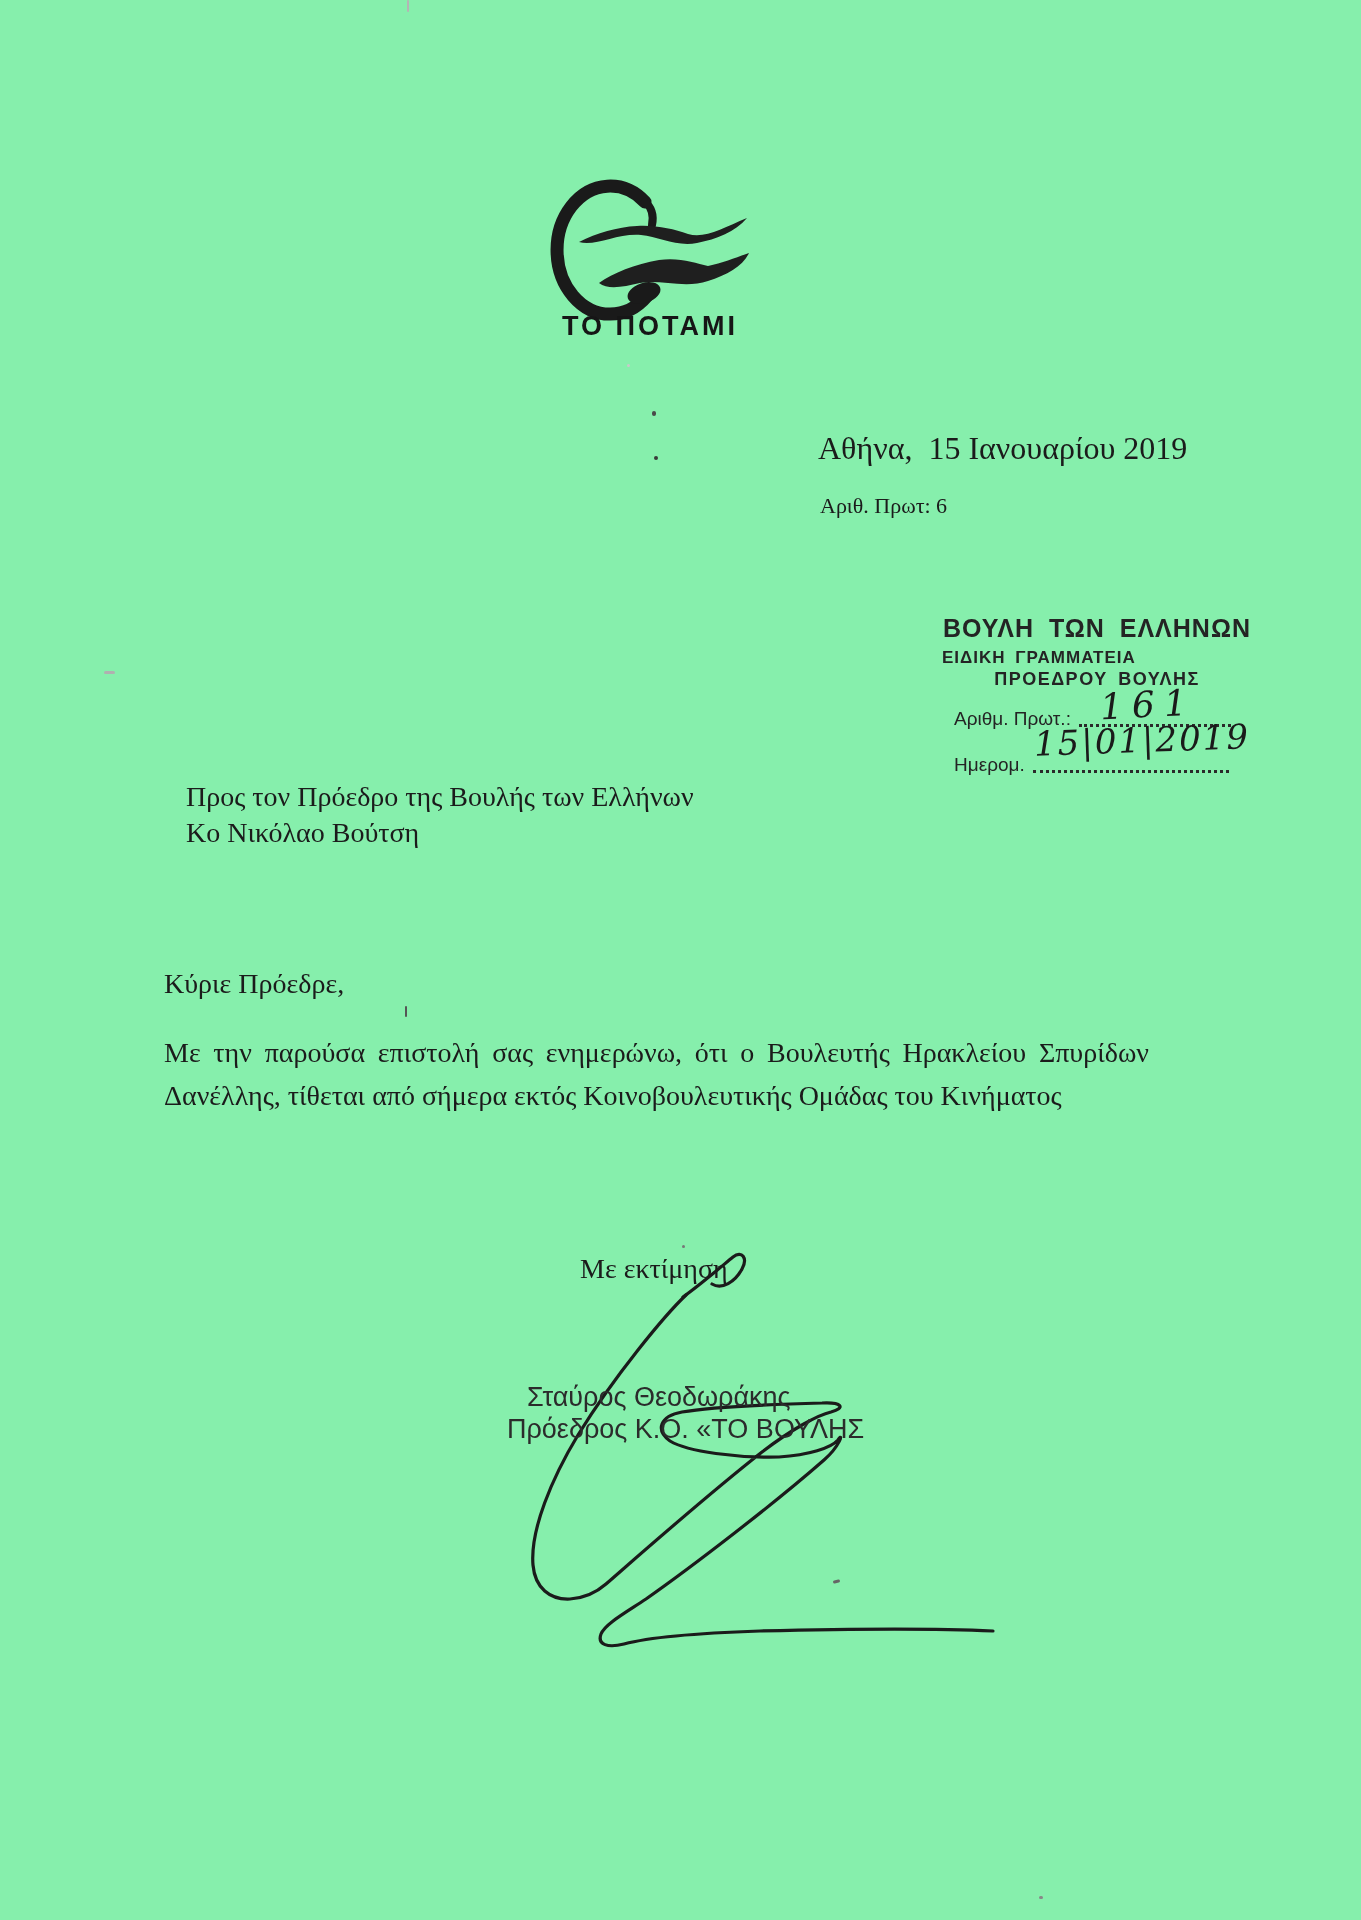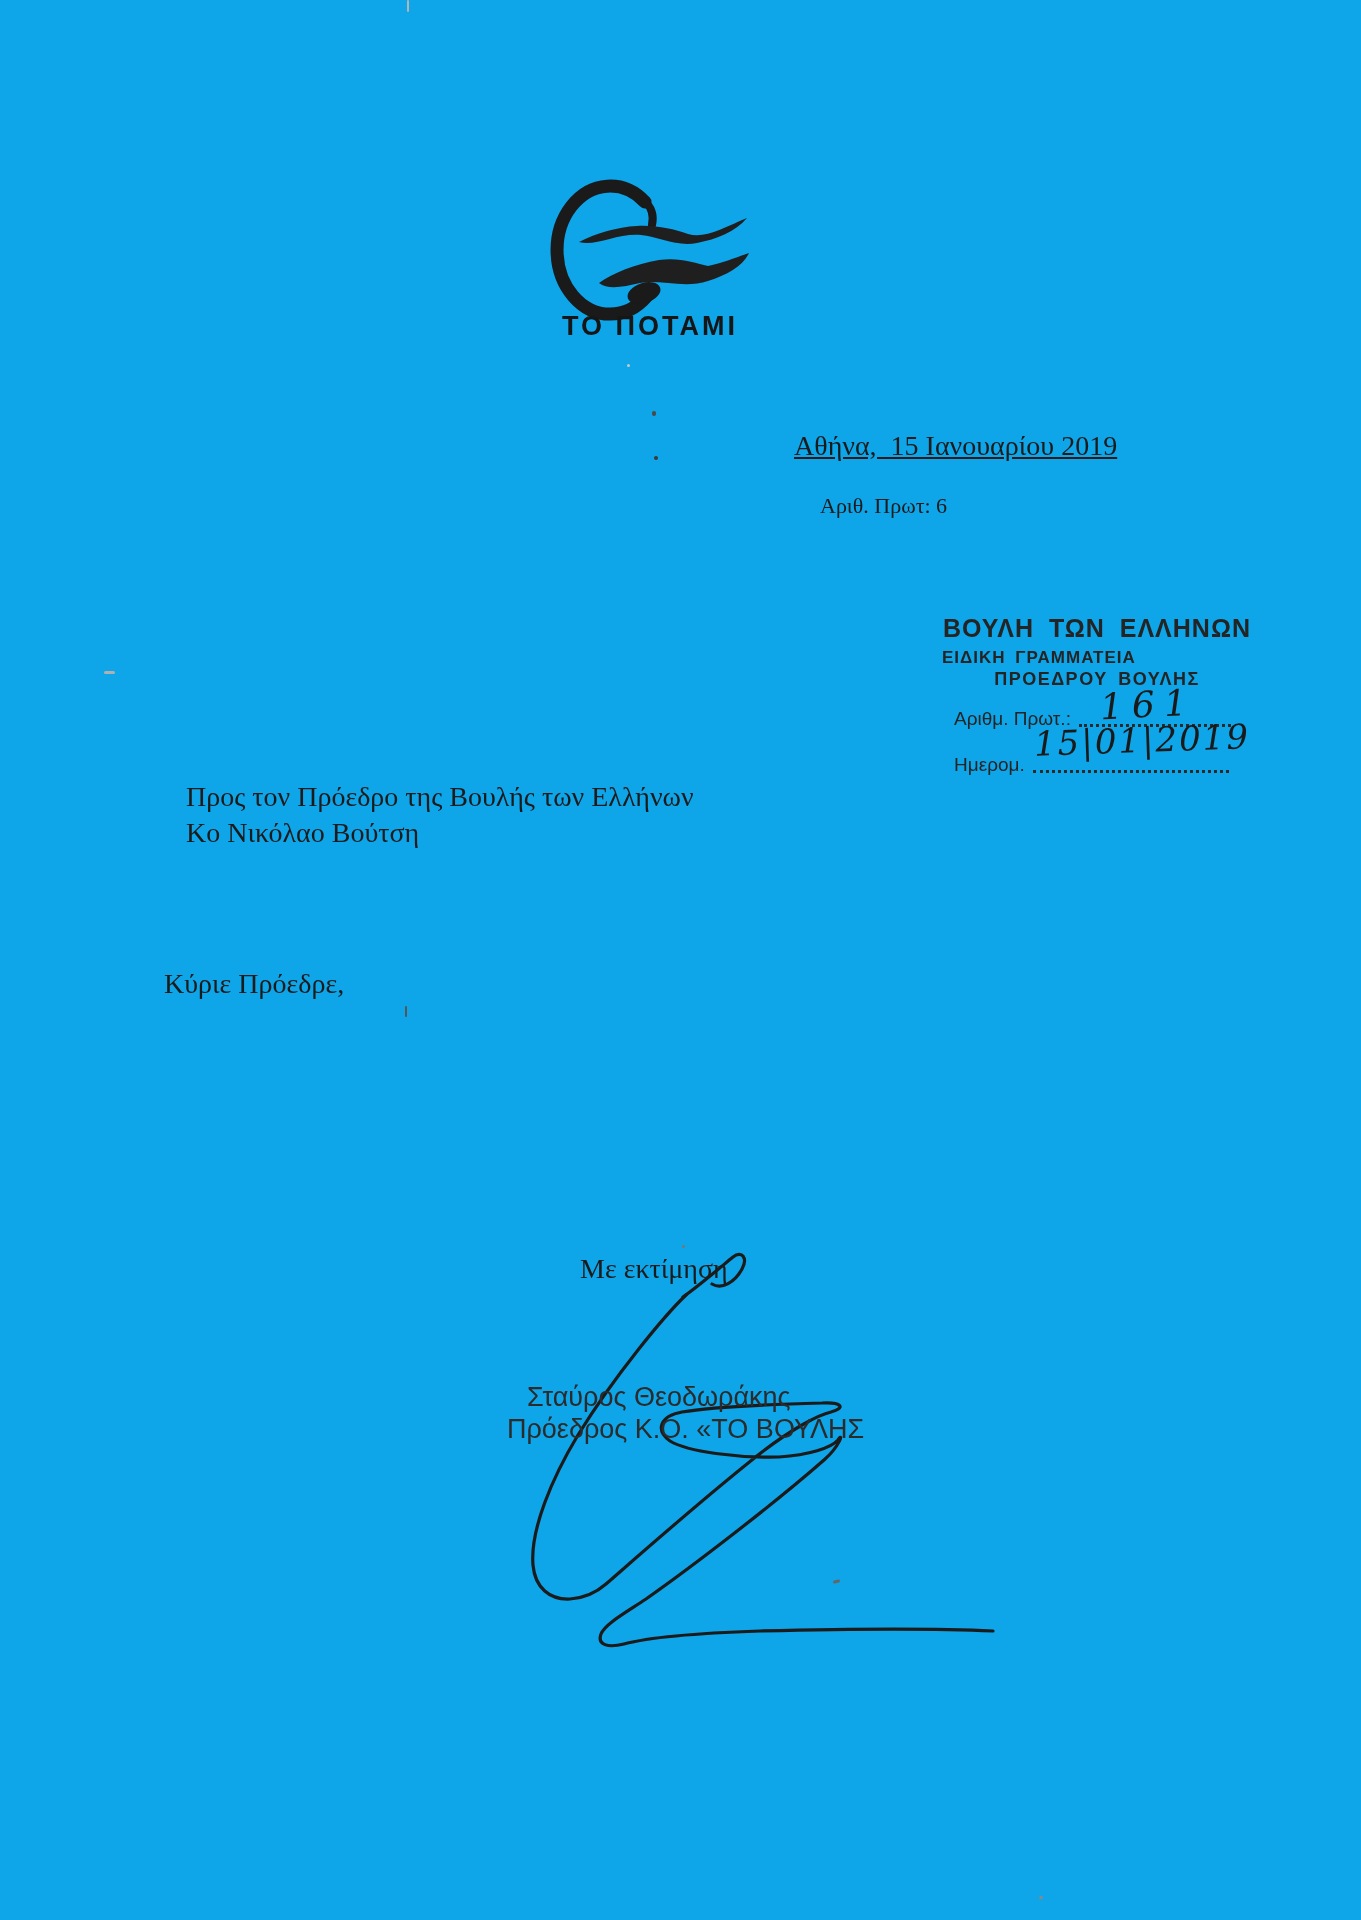--- a/index.html
+++ b/index.html
@@ -1,31 +1,31 @@
 <!DOCTYPE html>
 <html><head>
 <meta charset="utf-8">
 <style>
   html,body { margin:0; padding:0; background:#e8e8e8; }
   .page {
     position:relative; width:1361px; height:1920px;
-    background:#0ea5e9; margin:0 auto; overflow:hidden;
+    background:#86efac; margin:0 auto; overflow:hidden;
     font-family:"Liberation Serif", serif; color:#1d1d1d;
   }
   
   .logo-art { position:absolute; left:545px; top:176px; width:210px; height:145px; }
   .logo-text {
     position:absolute; left:540px; top:311px; width:220px;
     text-align:center; font-family:"Liberation Sans", sans-serif;
     font-weight:700; font-size:27px; letter-spacing:3px; color:#161616;
   }
   
   .date-line {
-    position:absolute; left:794px; top:430px;
-    font-size:28px; white-space:pre; color:#1b1b1b;text-decoration:underline;
+    position:absolute; left:818px; top:430px;
+    font-size:32px; white-space:pre; color:#1b1b1b;
   }
   .protocol-line {
     position:absolute; left:820px; top:493px;
     font-size:22px; color:#1b1b1b;
   }
   
   .stamp {
     position:absolute; left:942px; top:614px; width:310px; height:170px;
     font-family:"Liberation Sans", sans-serif; color:#242424;
   }
@@ -97,20 +97,24 @@
     <div class="hw hw-num">161</div>
     <div class="hw hw-date">15|01|2019</div>
   </div>
 
   <div class="recipient">
     <div>Προς τον Πρόεδρο της Βουλής των Ελλήνων</div>
     <div>Κο Νικόλαο Βούτση</div>
   </div>
 
   <div class="salutation">Κύριε Πρόεδρε,</div>
+  <div class="body-par">
+    <div class="line-just">Με την παρούσα επιστολή σας ενημερώνω, ότι ο Βουλευτής Ηρακλείου Σπυρίδων</div>
+    <div>Δανέλλης, τίθεται από σήμερα εκτός Κοινοβουλευτικής Ομάδας του Κινήματος</div>
+  </div>
 
   <div class="closing">Με εκτίμηση</div>
 
   <svg class="sig-svg" viewBox="490 1235 530 430" xmlns="http://www.w3.org/2000/svg">
     <g fill="none" stroke="#1b1b1b" stroke-width="3.2" stroke-linecap="round" stroke-linejoin="round">
       <path d="M 683 1297 C 700 1285, 722 1266, 733 1257 C 742 1250, 748 1258, 742 1269 C 735 1282, 722 1290, 712 1284"></path>
       <path d="M 686 1295
                C 665 1315, 615 1375, 578 1435
                C 552 1478, 530 1530, 533 1565
                C 535 1588, 550 1600, 570 1599

